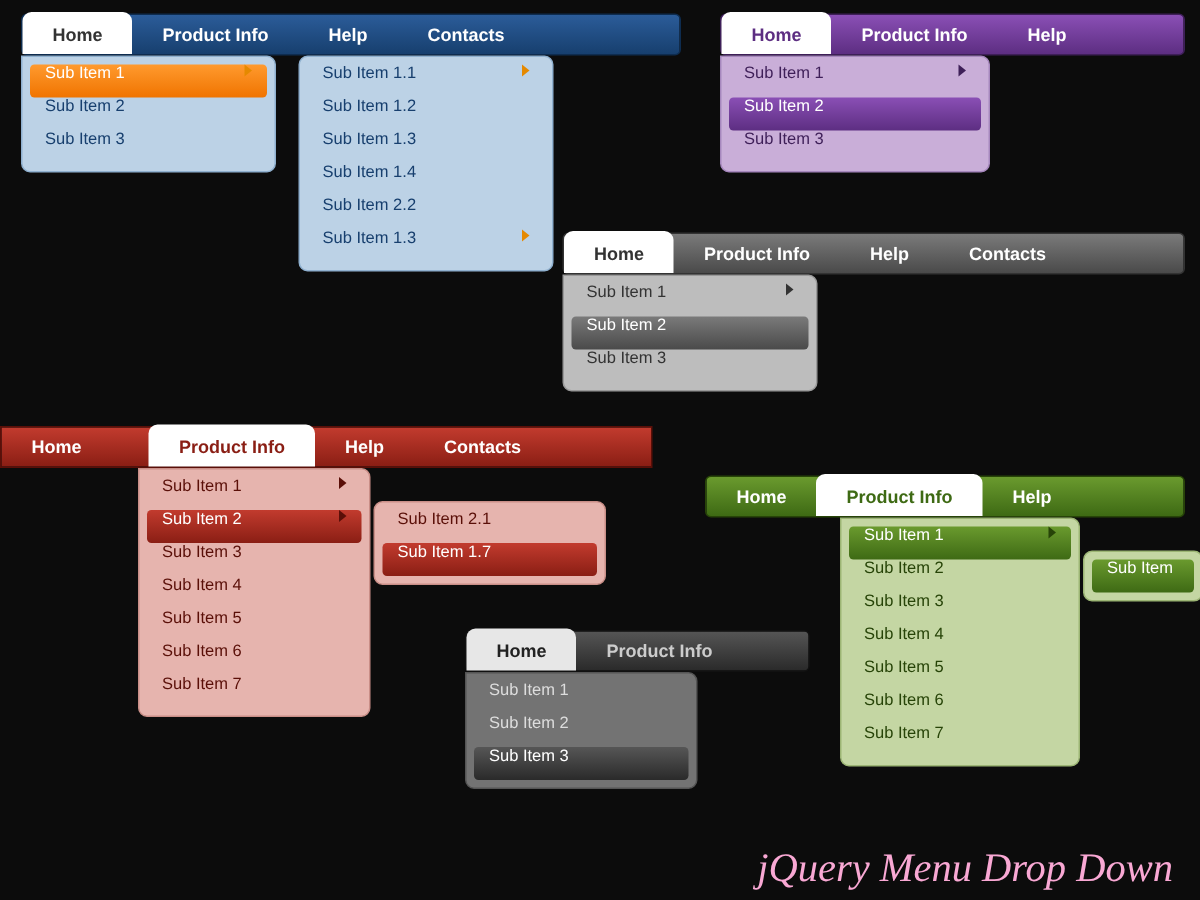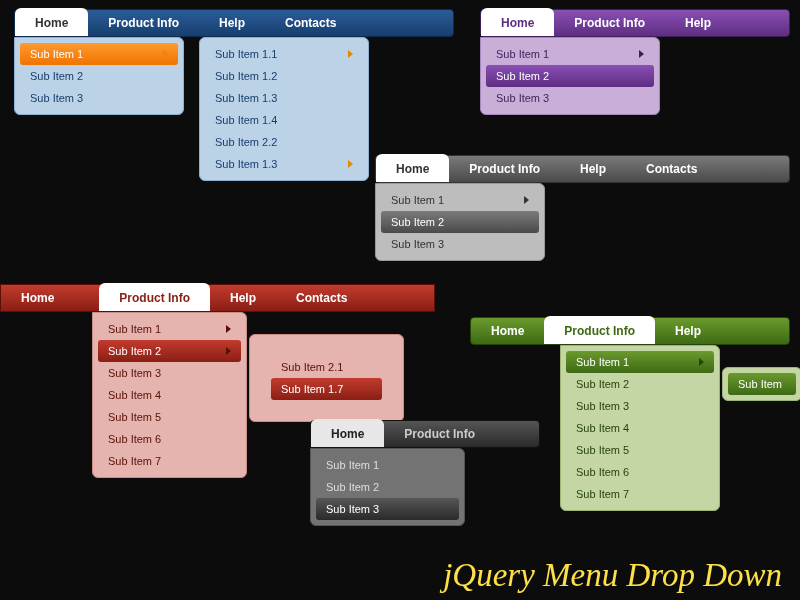--- a/index.html
+++ b/index.html
@@ -2,23 +2,23 @@
 <html><head>
 <meta charset="utf-8">
 <style>
   * { margin:0; padding:0; box-sizing:border-box; font-family:Arial,Helvetica,sans-serif; }
   body { background:#0c0c0c; width:800px; height:600px; position:relative; overflow:hidden; }
   .menu { position:absolute; }
   .bar { display:flex; height:28px; align-items:stretch; border-radius:4px; }
   .tab { display:flex; align-items:center; justify-content:center; padding:0 20px; font-size:12px; font-weight:bold; color:#fff; cursor:pointer; }
   .tab.active { background:#fff; color:#333; border-radius:6px 6px 0 0; margin-top:-2px; padding-top:2px; }
   .dd { position:absolute; border-radius:0 6px 6px 6px; padding:5px 5px; }
-  .item { display:flex; align-items:center; justify-content:space-between; height:22px; padding:0 10px; font-size:11px; cursor:pointer; border-radius:3px; }
+  .item { display:flex; align-items:flex-start; justify-content:space-between; height:22px; padding:0 10px; font-size:11px; cursor:pointer; border-radius:3px; }
   .arrow { width:0; height:0; border-top:4px solid transparent; border-bottom:4px solid transparent; border-left:5px solid currentColor; }
-  .watermark { position:absolute; right:18px; bottom:6px; font-size:33px; font-style:italic; color:#fde047; font-weight:normal; font-family:Georgia,serif; }
+  .watermark { position:absolute; right:18px; bottom:6px; font-size:27px; font-style:italic; color:#f9a8d4; font-weight:normal; font-family:Georgia,serif; }
 
   
   .blue .bar { background:linear-gradient(#2b5c99,#173f6e); border:1px solid #0e2c4f; }
   .blue .dd { background:#bcd2e6; border:1px solid #8fb0cf; }
   .blue .item { color:#173f6e; }
   .blue .item.hl { background:linear-gradient(#ff9a2e,#f07400); color:#fff; }
   .blue .arrow { color:#e58900; }
   .blue .dd2 { background:#bcd2e6; border:1px solid #8fb0cf; border-radius:6px; position:absolute; padding:5px; }
 
   
@@ -37,21 +37,21 @@
   .gray .item.hl { background:linear-gradient(#7a7a7a,#4a4a4a); color:#fff; }
   .gray .arrow { color:#333; }
 
   
   .red .bar { background:linear-gradient(#c23b2e,#8a1e14); border:1px solid #5a0f08; }
   .red .tab.active { color:#8a1e14; }
   .red .dd { background:#e6b4ae; border:1px solid #c98e87; }
   .red .item { color:#5a0f08; }
   .red .item.hl { background:linear-gradient(#c23b2e,#8a1e14); color:#fff; }
   .red .arrow { color:#5a0f08; }
-  .red .dd2 { background:#e6b4ae; border:1px solid #c98e87; border-radius:6px; position:absolute; padding:21px; }
+  .red .dd2 { background:#e6b4ae; border:1px solid #c98e87; border-radius:6px; position:absolute; padding:5px; }
 
   
   .dark .bar { background:linear-gradient(#555,#2a2a2a); border:1px solid #111; }
   .dark .tab { color:#ccc; }
   .dark .tab.active { background:#e7e7e7; color:#222; }
   .dark .dd { background:#737373; border:1px solid #555; }
   .dark .item { color:#ddd; }
   .dark .item.hl { background:linear-gradient(#565656,#2a2a2a); color:#fff; }
 
   

